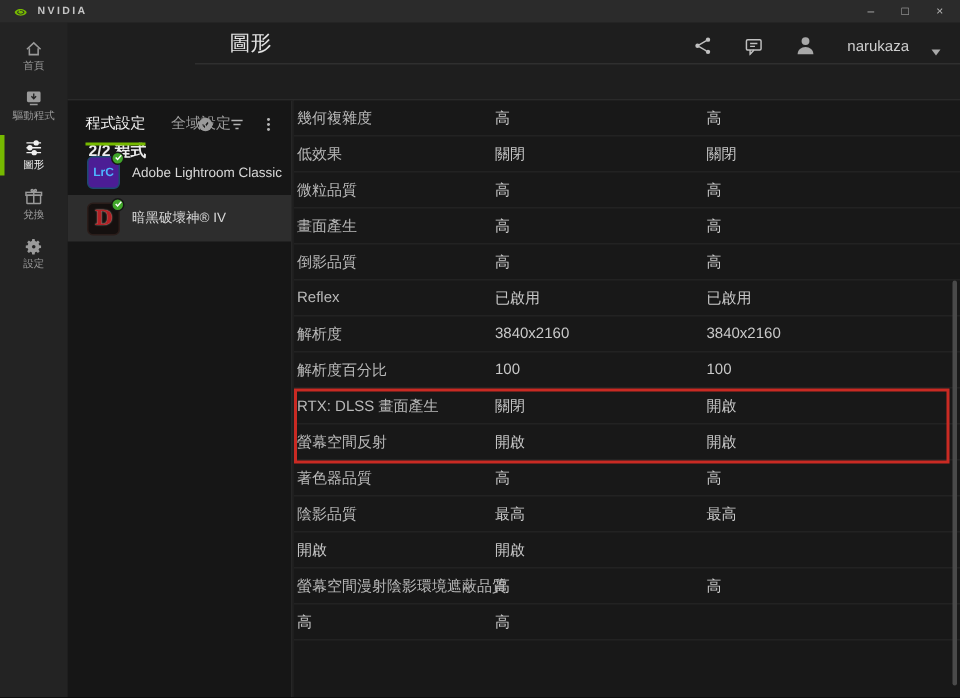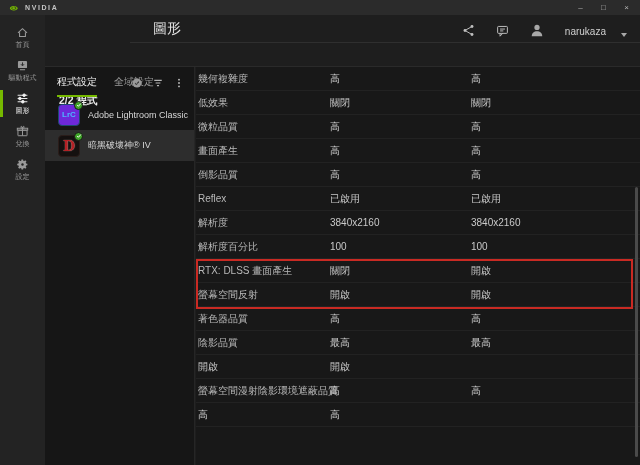--- a/index.html
+++ b/index.html
@@ -41,21 +41,21 @@
   
   .panel{position:absolute;left:45px;top:67px;width:150px;bottom:0;background:#161616;border-right:1px solid #262626;}
   .panel-header{height:32px;display:flex;align-items:center;padding:0 9px 0 14px;}
   .panel-count{font-size:10.5px;font-weight:bold;color:#ececec;white-space:nowrap;margin-top:36px;}
   .panel-icons{margin-left:auto;display:flex;align-items:center;gap:9px;}
   .panel-icons .pic{cursor:pointer;display:flex;}
   .pitem{height:31px;display:flex;align-items:center;gap:8px;padding-left:13px;padding-right:4px;cursor:pointer;}
   .pitem.selected{background:#2d2d2d;}
   .picon{width:22px;height:22px;border-radius:4px;position:relative;flex-shrink:0;
     display:flex;align-items:center;justify-content:center;}
-  .picon.lrc{background:#6d28d9;border:1px solid #1d4a6e;color:#4db5ff;font-size:8px;font-weight:bold;}
+  .picon.lrc{background:#4c1d95;border:1px solid #1d4a6e;color:#4db5ff;font-size:8px;font-weight:bold;}
   .picon.d4{background:#15100f;border:1px solid #2a1d1a;color:#b42025;font-family:"DejaVu Serif","Liberation Serif",serif;
     font-size:14px;font-weight:bold;text-shadow:0 0 1px #d8cdbf;}
   .badge{position:absolute;top:-4px;right:-4px;width:9px;height:9px;border-radius:50%;background:#41a62a;
     border:1px solid #161616;display:flex;align-items:center;justify-content:center;}
   .pname{font-size:9px;color:#d8d8d8;white-space:nowrap;overflow:hidden;}
 
   
   .table{position:absolute;left:196px;top:67px;right:0;bottom:0;background:#181818;}
   .srow{height:24px;display:grid;grid-template-columns:132px 141px 1fr;align-items:center;
     padding-left:2px;border-bottom:1px solid #222222;cursor:pointer;}

